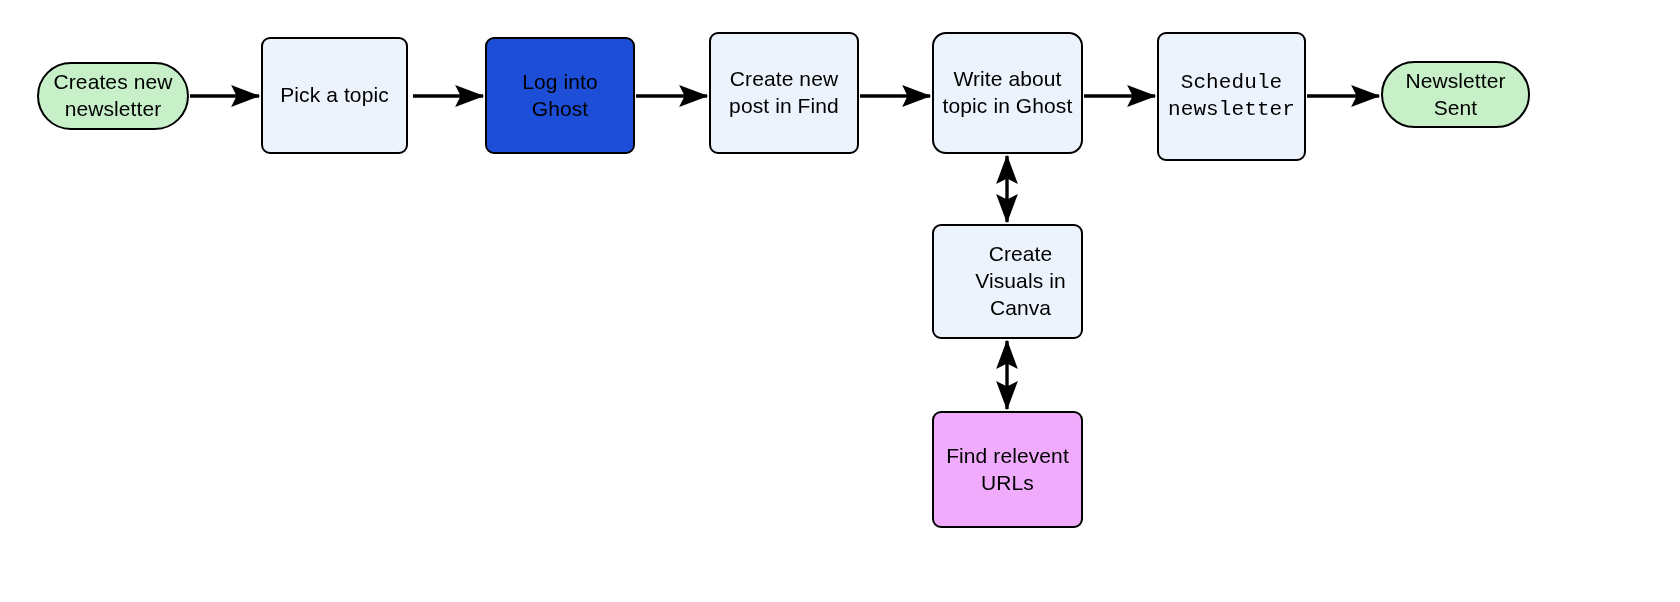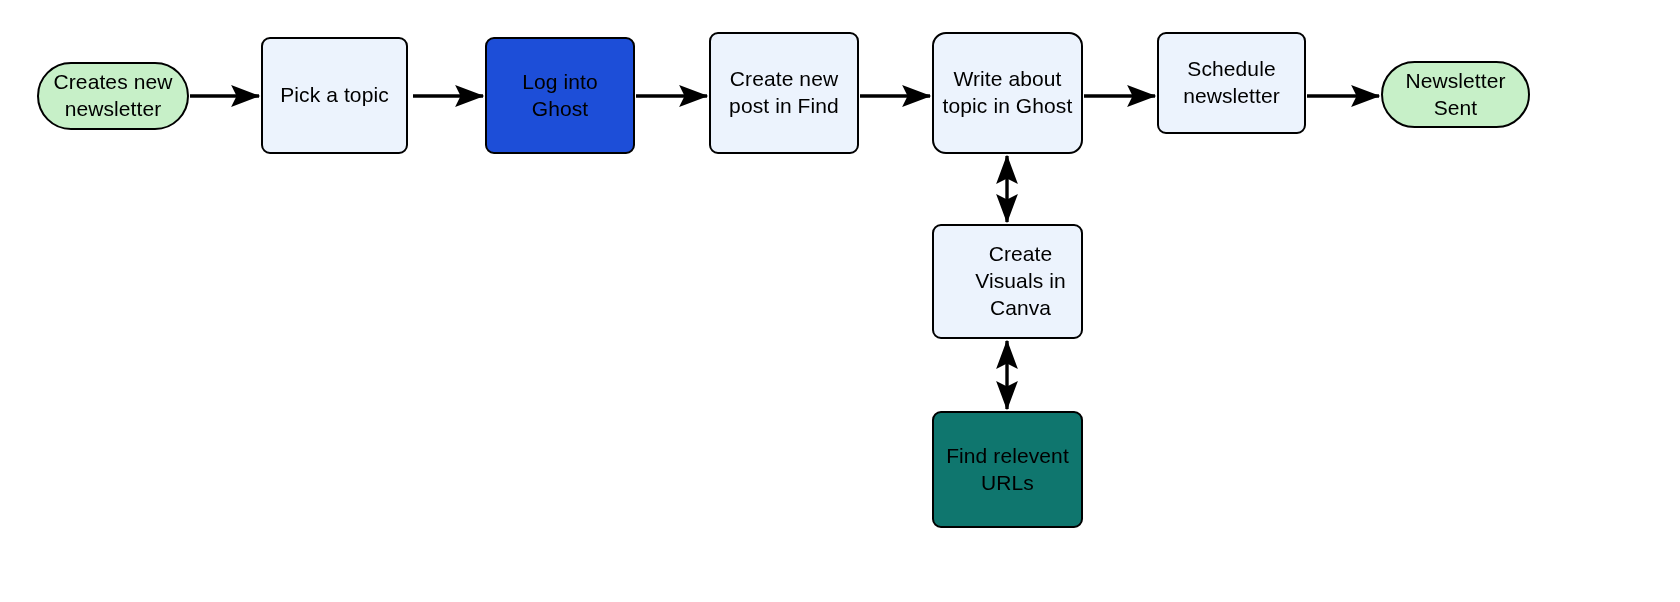--- a/index.html
+++ b/index.html
@@ -85,24 +85,24 @@
   <div id="nodes">
       <div class="node terminal" style="left: 37px; top: 62px; width: 152px; height: 68px; background: rgb(199, 240, 200); border-color: rgb(0, 0, 0); color: rgb(0, 0, 0);"><span class="node-label">Creates new
 newsletter</span></div>
       <div class="node process" style="left: 261px; top: 37px; width: 147px; height: 117px; background: rgb(236, 243, 253); border-color: rgb(0, 0, 0); color: rgb(0, 0, 0);"><span class="node-label">Pick a topic</span></div>
       <div class="node process" style="left: 485px; top: 37px; width: 150px; height: 117px; background: #1d4ed8; border-color: rgb(0, 0, 0); color: rgb(0, 0, 0);"><span class="node-label">Log into
 Ghost</span></div>
       <div class="node process" style="left: 709px; top: 32px; width: 150px; height: 122px; background: rgb(236, 243, 253); border-color: rgb(0, 0, 0); color: rgb(0, 0, 0);"><span class="node-label">Create new
 post in Find</span></div>
       <div class="node process" style="left: 932px; top: 32px; width: 151px; height: 122px; background: rgb(236, 243, 253); border-color: rgb(0, 0, 0); color: rgb(0, 0, 0); border-radius: 14px;"><span class="node-label">Write about
 topic in Ghost</span></div>
-      <div class="node process" style="left: 1157px; top: 32px; width: 149px; height: 102px; background: rgb(236, 243, 253); border-color: rgb(0, 0, 0); color: rgb(0, 0, 0);"><span class="node-label">Schedule
+      <div class="node process" style="left: 1157px; top: 32px; width: 149px; height: 129px; background: rgb(236, 243, 253); border-color: rgb(0, 0, 0); color: rgb(0, 0, 0); font-family: Liberation Mono, monospace;"><span class="node-label">Schedule
 newsletter</span></div>
       <div class="node terminal" style="left: 1381px; top: 61px; width: 149px; height: 67px; background: rgb(199, 240, 200); border-color: rgb(0, 0, 0); color: rgb(0, 0, 0);"><span class="node-label">Newsletter
 Sent</span></div>
       <div class="node process" style="left: 932px; top: 224px; width: 151px; height: 115px; background: rgb(236, 243, 253); border-color: rgb(0, 0, 0); color: rgb(0, 0, 0); padding-left: 32px;"><span class="node-label">Create
 Visuals in
 Canva</span></div>
-      <div class="node process" style="left: 932px; top: 411px; width: 151px; height: 117px; background: #0f766e; border-color: rgb(0, 0, 0); color: rgb(0, 0, 0); text-align: center;"><span class="node-label">Find relevent
+      <div class="node process" style="left: 932px; top: 411px; width: 151px; height: 117px; background: #f0abfc; border-color: rgb(0, 0, 0); color: rgb(0, 0, 0); text-align: center;"><span class="node-label">Find relevent
 URLs</span></div>
     </div>
 
 </div>
 
 </body></html>

